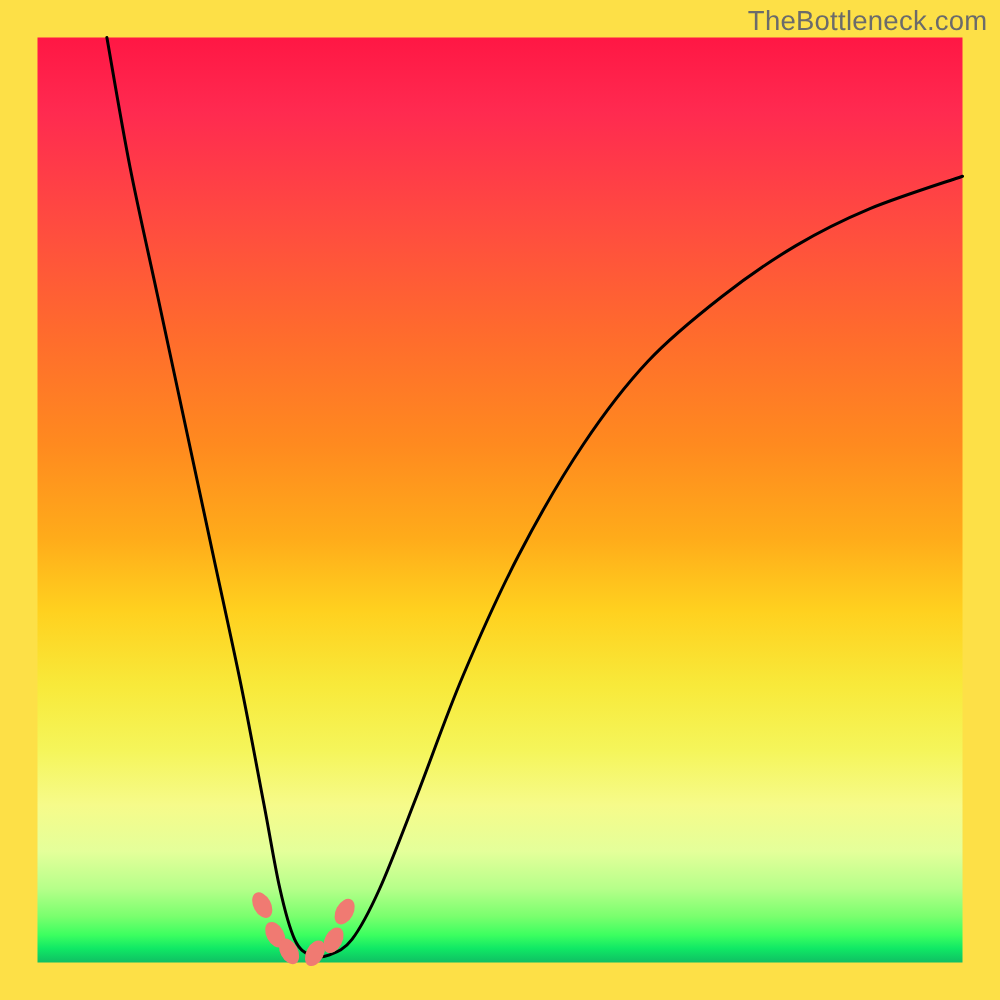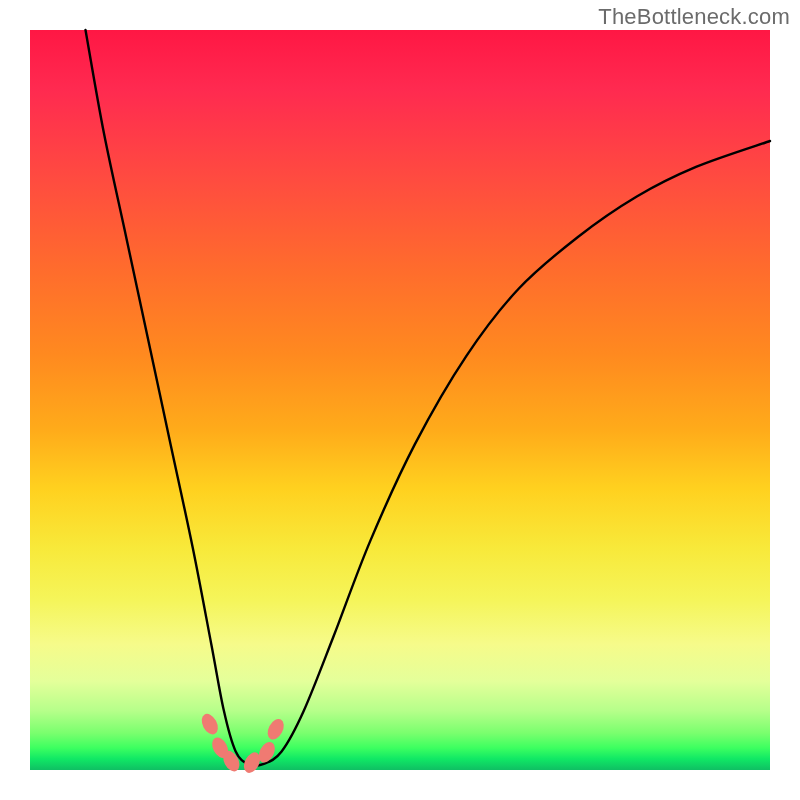--- a/index.html
+++ b/index.html
@@ -10,21 +10,21 @@
     background: #000;
     font-family: Arial, Helvetica, sans-serif;
     overflow: hidden;
   }
   .frame {
     position: absolute;
     top: 0;
     left: 0;
     width: 800px;
     height: 800px;
-    background: #ffffff;
+    background: #fde047;
   }
   .plot-area {
     position: absolute;
     top: 30px;
     left: 30px;
     width: 740px;
     height: 740px;
     
     background: linear-gradient(to bottom,
       #ff1744 0%,

